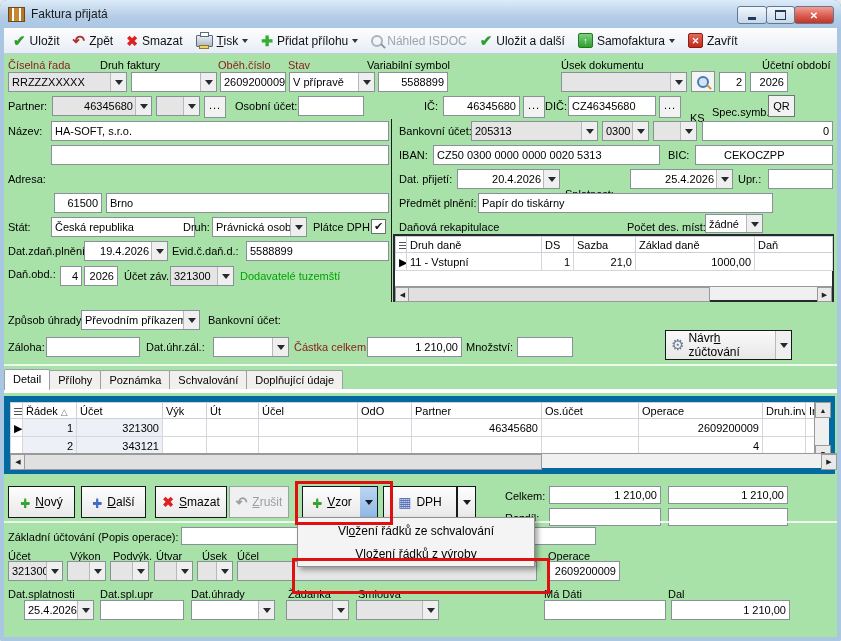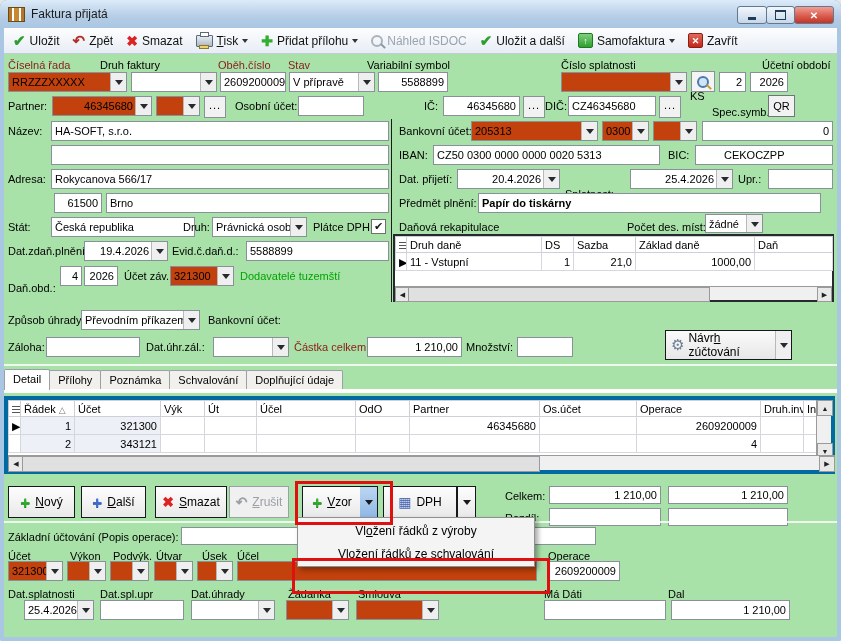--- a/index.html
+++ b/index.html
@@ -5,21 +5,21 @@
   html,body{margin:0;padding:0;background:#e8e8e8;}
   #stage{position:relative;width:841px;height:641px;font-family:"Liberation Sans",sans-serif;
          background:#a9e2a9;overflow:hidden;border-radius:7px 7px 2px 2px;
          box-shadow:inset 0 0 0 4px #a9c6e3;}
   .abs{position:absolute;box-sizing:border-box;}
   .lbl{position:absolute;font-size:11px;line-height:13px;white-space:nowrap;color:#000;}
   .lbl.red{color:#8b1a1a;}
   .lbl.grn{color:#00a400;}
   .inp{position:absolute;height:20px;background:#fff;border:1px solid #8a9099;font-size:11px;
        line-height:18px;padding:0 3px;box-sizing:border-box;white-space:nowrap;overflow:hidden;color:#000;}
-  .inp.y{background:#c2410c;}
+  .inp.y{background:#e5e5e5;}
   .inp.num{text-align:right;}
   .dd{padding-right:18px;}
   .da{position:absolute;right:0;top:0;bottom:0;width:15px;background:#efefef;border-left:1px solid #b9b9b9;
       display:flex;align-items:center;justify-content:center;}
   .da::after{content:"";border:4px solid transparent;border-top:5px solid #26292e;margin-top:5px;}
   .btn3{position:absolute;width:20px;height:20px;background:#f2f2f2;border:1px solid #8a9099;
         font-size:11px;text-align:center;line-height:16px;letter-spacing:1px;}
   .groove{position:absolute;left:4px;width:833px;height:2px;background:rgba(255,255,255,.8);}
   
   #titlebar{left:0;top:0;width:841px;height:28px;border-radius:7px 7px 0 0;
@@ -151,21 +151,21 @@
       <span class="ic-sq red">✕</span>
       <span>Zavřít</span>
       </span>
   </div>
 
   <span class="lbl red" style="left:8px;top:59px;">Číselná řada</span>
   <span class="lbl" style="left:100px;top:59px;">Druh faktury</span>
   <span class="lbl red" style="left:218px;top:59px;">Oběh.číslo</span>
   <span class="lbl red" style="left:288px;top:59px;">Stav</span>
   <span class="lbl" style="left:367px;top:59px;">Variabilní symbol</span>
-  <span class="lbl" style="left:561px;top:59px;">Číslo splatnosti</span>
+  <span class="lbl" style="left:561px;top:59px;">Úsek dokumentu</span>
   <span class="lbl" style="left:762px;top:59px;">Účetní období</span>
 
   <div class="inp y dd" style="left:8px;top:72px;width:119px;">
     <span>RRZZZXXXXX</span><i class="da"></i></div>
   <div class="inp dd" style="left:131px;top:72px;width:86px;">
     <span></span><i class="da"></i></div>
   <div class="inp" style="left:220px;top:72px;width:66px;">2609200009</div>
   <div class="inp dd" style="left:289px;top:72px;width:86px;">
     <span>V přípravě</span><i class="da"></i></div>
   <div class="inp num" style="left:378px;top:72px;width:70px;">5588899</div>
@@ -184,21 +184,21 @@
     <span></span><i class="da"></i></div>
   <div class="btn3" style="left:204px;top:96px;">...</div>
   <span class="lbl" style="left:235px;top:100px;">Osobní účet:</span>
   <div class="inp" style="left:298px;top:96px;width:66px;"></div>
   <span class="lbl" style="left:424px;top:100px;">IČ:</span>
   <div class="inp num" style="left:443px;top:96px;width:77px;">46345680</div>
   <div class="btn3" style="left:523px;top:96px;">...</div>
   <span class="lbl" style="left:545px;top:100px;">DIČ:</span>
   <div class="inp" style="left:568px;top:96px;width:88px;">CZ46345680</div>
   <div class="btn3" style="left:659px;top:96px;">...</div>
-  <span class="lbl" style="left:690px;top:90px;">KS</span>
+  <span class="lbl" style="left:690px;top:112px;">KS</span>
   <span class="lbl" style="left:712px;top:106px;">Spec.symb.</span>
   <div class="abs" style="left:768px;top:95px;width:27px;height:22px;background:#f2f2f2;border:1px solid #70757c;font-size:11px;text-align:center;line-height:20px;">QR</div>
 
   <div class="vline" style="left:391px;top:119px;height:183px;"></div>
 
   <span class="lbl" style="left:8px;top:125px;">Název:</span>
   <div class="inp" style="left:51px;top:121px;width:338px;">HA-SOFT, s.r.o.</div>
   <span class="lbl" style="left:399px;top:125px;">Bankovní účet:</span>
   <div class="inp y dd" style="left:471px;top:121px;width:127px;">
     <span>205313</span><i class="da"></i></div>
@@ -208,54 +208,53 @@
     <span></span><i class="da"></i></div>
   <div class="inp num" style="left:702px;top:121px;width:131px;">0</div>
 
   <div class="inp" style="left:51px;top:145px;width:338px;"></div>
   <span class="lbl" style="left:399px;top:149px;">IBAN:</span>
   <div class="inp" style="left:433px;top:145px;width:227px;">CZ50 0300 0000 0000 0020 5313</div>
   <span class="lbl" style="left:668px;top:149px;">BIC:</span>
   <div class="inp" style="left:695px;top:145px;width:138px;padding-left:28px;">CEKOCZPP</div>
 
   <span class="lbl" style="left:8px;top:173px;">Adresa:</span>
-  <div class="inp" style="left:51px;top:169px;width:338px;">Rokycanova 566/17</div>
   <span class="lbl" style="left:399px;top:173px;">Dat. přijetí:</span>
   <div class="inp dd num" style="left:457px;top:169px;width:103px;">
     <span style="margin-left:auto;">20.4.2026</span><i class="da"></i></div>
   <span class="lbl" style="left:565px;top:188px;">Splatnost:</span>
   <div class="inp dd num" style="left:630px;top:169px;width:103px;">
     <span style="margin-left:auto;">25.4.2026</span><i class="da"></i></div>
   <span class="lbl" style="left:738px;top:173px;">Upr.:</span>
   <div class="inp" style="left:768px;top:169px;width:65px;"></div>
 
   <div class="inp num" style="left:54px;top:193px;width:48px;">61500</div>
   <div class="inp" style="left:106px;top:193px;width:283px;">Brno</div>
   <span class="lbl" style="left:399px;top:197px;">Předmět plnění:</span>
-  <div class="inp" style="left:478px;top:193px;width:343px;font-weight:bold;">Papír do tiskárny</div>
+  <div class="inp" style="left:478px;top:193px;width:295px;">Papír do tiskárny</div>
 
   <span class="lbl" style="left:8px;top:221px;">Stát:</span>
   <div class="inp" style="left:51px;top:217px;width:144px;">Česká republika</div>
   <span class="lbl" style="left:183px;top:221px;">Druh:</span>
   <div class="inp dd" style="left:212px;top:217px;width:95px;">
     <span>Právnická osoba</span><i class="da"></i></div>
   <span class="lbl" style="left:313px;top:221px;">Plátce DPH</span>
   <div class="chk" style="left:371px;top:219px;">✔</div>
   <span class="lbl" style="left:399px;top:221px;">Daňová rekapitulace</span>
   <span class="lbl" style="left:627px;top:221px;">Počet des. míst:</span>
   <div class="inp dd" style="left:705px;top:214px;width:58px;height:19px;">
     <span>žádné</span><i class="da"></i></div>
 
   <span class="lbl" style="left:8px;top:245px;">Dat.zdaň.plnění:</span>
   <div class="inp dd num" style="left:84px;top:241px;width:84px;">
     <span style="margin-left:auto;">19.4.2026</span><i class="da"></i></div>
   <span class="lbl" style="left:172px;top:245px;">Evid.č.daň.d.:</span>
   <div class="inp" style="left:246px;top:241px;width:143px;">5588899</div>
 
-  <span class="lbl" style="left:8px;top:282px;text-align:right;">Daň.obd.:</span>
+  <span class="lbl" style="left:8px;top:268px;text-align:right;">Daň.obd.:</span>
   <div class="inp num" style="left:60px;top:266px;width:22px;">4</div>
   <div class="inp num" style="left:84px;top:266px;width:34px;">2026</div>
   <span class="lbl" style="left:124px;top:270px;">Účet záv.:</span>
   <div class="inp y dd" style="left:170px;top:266px;width:64px;">
     <span>321300</span><i class="da"></i></div>
   <span class="lbl grn" style="left:240px;top:270px;">Dodavatelé tuzemští</span>
 
   <div class="abs" style="left:393px;top:234px;width:441px;height:68px;border:2px solid #26292e;background:#fff;">
     <table class="gridtbl" style="width:437px;">
       <colgroup>
@@ -316,21 +315,21 @@
 
   <div class="abs" style="left:4px;top:369px;display:flex;align-items:flex-end;">
     <span class="tab active">Detail</span>
     <span class="tab">Přílohy</span>
     <span class="tab">Poznámka</span>
     <span class="tab">Schvalování</span>
     <span class="tab">Doplňující údaje</span>
   </div>
   <div class="abs" style="left:4px;top:389px;width:833px;height:4px;background:#fff;"></div>
 
-  <div class="abs" style="left:4px;top:396px;width:831px;height:78px;border:4px solid #0369a1;background:#fff;">
+  <div class="abs" style="left:4px;top:396px;width:831px;height:78px;border:6px solid #0369a1;background:#fff;">
     <table class="gridtbl" style="width:812px;">
       <colgroup>
           <col style="width:12px">
           <col style="width:54px">
           <col style="width:86px">
           <col style="width:44px">
           <col style="width:52px">
           <col style="width:99px">
           <col style="width:54px">
           <col style="width:130px">
@@ -470,23 +469,23 @@
     <span></span><i class="da"></i></div>
   <div class="inp y dd" style="left:286px;top:600px;width:63px;">
     <span></span><i class="da"></i></div>
   <div class="inp y dd" style="left:356px;top:600px;width:83px;">
     <span></span><i class="da"></i></div>
   <div class="inp" style="left:544px;top:600px;width:122px;"></div>
   <div class="inp num" style="left:671px;top:600px;width:119px;">1 210,00</div>
 
   <div id="ctx">
     <div class="mi">
+      <span><span>Vl</span><span class="u">o</span><span>žení řádků ze schvalování</span></span>
+      </div>
+    <div class="mi">
       <span><span>Vl</span><span class="u">o</span><span>žení řádků z výroby</span></span>
       </div>
-    <div class="mi">
-      <span><span>Vl</span><span class="u">o</span><span>žení řádků ze schvalování</span></span>
-      </div>
   </div>
 
   <div class="annot" style="left:295px;top:481px;width:92px;height:38px;"></div>
   <div class="annot" style="left:292px;top:558px;width:252px;height:30px;"></div>
 
 </div>
 
 </body></html>

